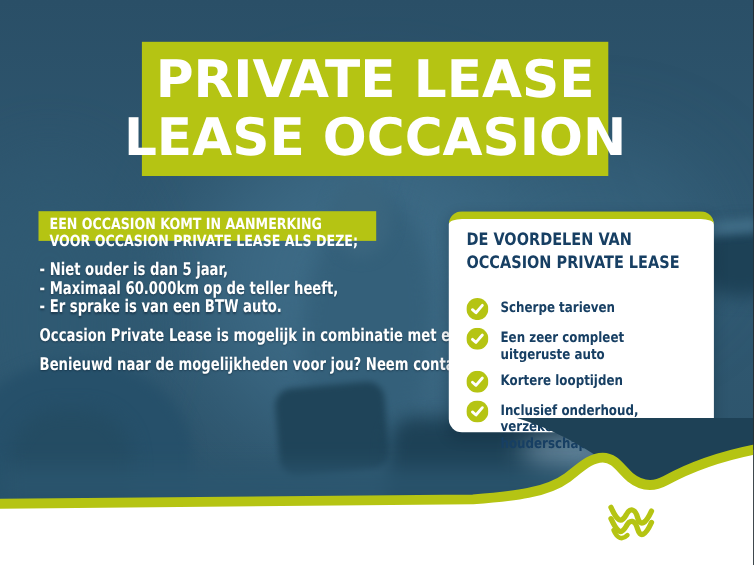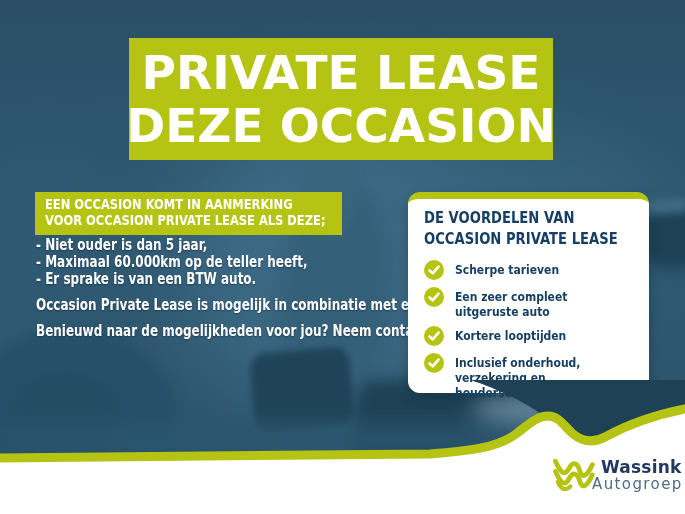--- a/index.html
+++ b/index.html
@@ -28,42 +28,42 @@
 
   
   .banner {
     left:129px; top:38px; width:424px; height:122px; background:#b5c413;
     display:flex; flex-direction:column; align-items:center; justify-content:center;
   }
   .banner .ln { color:#ffffff; font-weight:bold; font-size:47px; line-height:53px; white-space:nowrap; }
 
   
   .qbox {
-    left:35px; top:192px; width:307px; height:43px; background:#b5c413;
+    left:35px; top:192px; width:307px; height:27px; background:#b5c413;
     box-sizing:border-box; padding:5px 0 0 10px;
   }
   .qbox .qln { color:#ffffff; font-weight:bold; font-size:14px; line-height:15.5px;
     transform:scaleX(.82); transform-origin:0 0; white-space:nowrap; }
 
   
   .qbody { left:36px; top:236px; width:410px; color:#ffffff; font-weight:bold;
     font-size:16px; line-height:17px; text-shadow:0 1px 2px rgba(8,25,40,.45); }
   .qbody .bullets { margin-bottom:9px; }
   .qbody .bl, .qbody .para { transform:scaleX(.75); transform-origin:0 0; white-space:nowrap; }
   .qbody .para { margin:0 0 9px 0; }
 
   
   .card {
     left:408px; top:192px; width:241px; height:201px; background:#ffffff;
     border-radius:12px; border-top:7px solid #b5c413; box-sizing:border-box;
     padding:8px 14px 0 16px; box-shadow:0 5px 12px rgba(8,24,40,.28);
   }
   .card-title { color:#173f63; font-weight:bold; font-size:15.5px; line-height:18.5px;
     transform:scaleX(.85); transform-origin:0 0; white-space:nowrap; margin-top:2px; }
-  .rows { margin-top:12px; }
+  .rows { margin-top:23px; }
   .row { display:flex; gap:11px; align-items:flex-start; margin-bottom:7px; }
   .check { width:20px; height:20px; flex:0 0 20px; }
   .row .txt { color:#173f63; font-weight:bold; font-size:13px; line-height:15px;
     transform:scaleX(.83); transform-origin:0 0; padding-top:2px; width:196px; }
 
   
   .wave { position:absolute; left:0; top:380px; width:685px; height:134px; }
 
   
   .logo { left:552px; top:452px; display:flex; align-items:center; }
@@ -88,21 +88,21 @@
     <div class="blob b-rest"></div>
     <div class="blob b-seat"></div>
     <div class="blob b-carR"></div>
     <div class="blob b-streak"></div>
     <div class="blob b-bright"></div>
     <div class="blob b-band"></div>
   </div>
 
   <div class="abs banner">
     <div class="ln">PRIVATE LEASE</div>
-    <div class="ln">DEZE OCCASION</div>
+    <div class="ln">LEASE OCCASION</div>
   </div>
 
   <div class="abs qbox">
     <div class="qln">EEN OCCASION KOMT IN AANMERKING</div>
     <div class="qln">VOOR OCCASION PRIVATE LEASE ALS DEZE;</div>
   </div>
 
   <div class="abs qbody">
     <div class="bullets">
       <div class="bl">- Niet ouder is dan 5 jaar,</div>
@@ -153,19 +153,15 @@
     <path d="M-10 78 L430 74 C468 71 497 68 516 54 C529 44 537 36 548 36 C559 36 564 46 573 54 C583 62 594 63 605 57 C625 46 655 34 695 27 L695 140 L-10 140 Z" fill="#ffffff"></path>
     <path d="M-10 78 L430 74 C468 71 497 68 516 54 C529 44 537 36 548 36 C559 36 564 46 573 54 C583 62 594 63 605 57 C625 46 655 34 695 27" fill="none" stroke="#b5c413" stroke-width="9" stroke-linejoin="round" stroke-linecap="round"></path>
   </svg>
 
   <div class="abs logo">
     <svg class="logo-mark" viewBox="0 0 40 38">
       <path d="M3 7 C8 18 11 20 15 13 C18 7 22 8 24 15 C26 22 30 21 35 10" fill="none" stroke="#b5c413" stroke-width="4.2" stroke-linecap="round"></path>
       <path d="M3 16 C8 27 11 29 15 22 C18 16 22 17 24 24 C26 31 30 30 35 19" fill="none" stroke="#b5c413" stroke-width="4.2" stroke-linecap="round"></path>
       <path d="M5 25 C8 32 12 33 16 29" fill="none" stroke="#b5c413" stroke-width="3.6" stroke-linecap="round"></path>
     </svg>
-    <div class="logo-text">
-      <div class="brand">Wassink</div>
-      <div class="division">Autogroep</div>
-    </div>
   </div>
 
 </div>
 
 </body></html>

